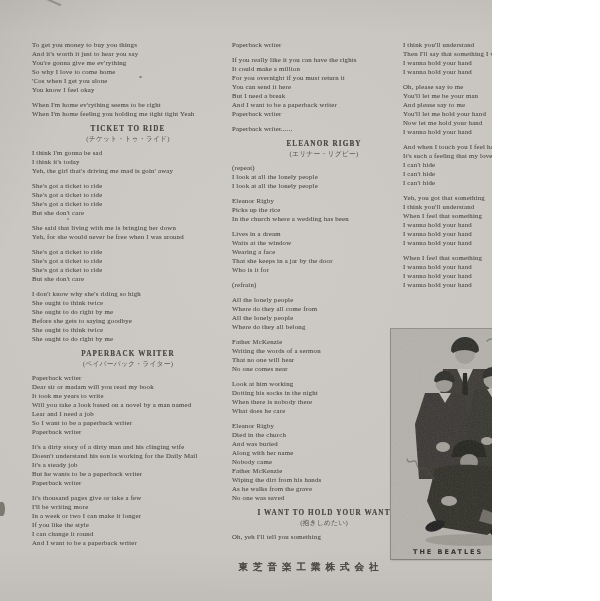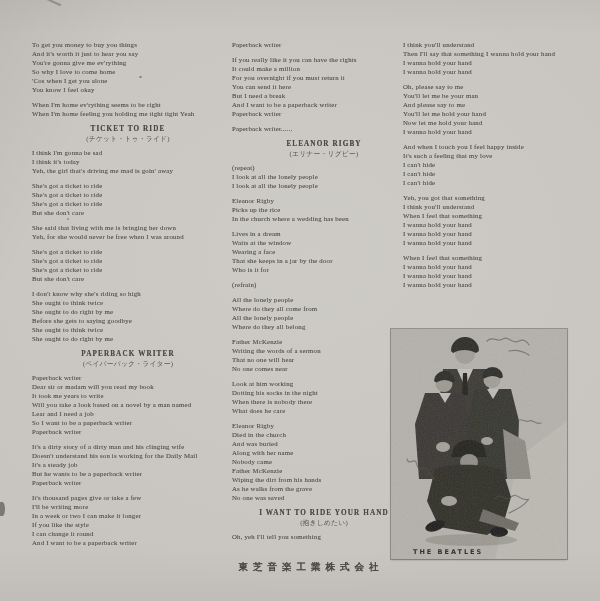--- a/index.html
+++ b/index.html
@@ -1,17 +1,17 @@
 <!DOCTYPE html>
 <html><head>
 <meta charset="utf-8">
 <style>
   html,body{margin:0;padding:0;}
   .sheet{
-    position:relative;width:600px;height:601px;overflow:hidden;
+    position:relative;width:492px;height:601px;overflow:hidden;
     background-color:#c8c5c0;
     background-image:
       radial-gradient(130% 110% at 52% 42%, rgba(255,255,255,.10), rgba(0,0,0,0) 55%),
       linear-gradient(115deg, rgba(0,0,0,.05), rgba(0,0,0,0) 16%),
       linear-gradient(0deg, rgba(0,0,0,.04), rgba(0,0,0,0) 9%),
       linear-gradient(180deg, rgba(0,0,0,.03), rgba(0,0,0,0) 6%);
     font-family:"Liberation Serif","DejaVu Serif",serif;
     color:#57554f;
   }
   .col{position:absolute;top:40px;font-size:6.8px;line-height:9px;letter-spacing:.2px;}
@@ -182,21 +182,21 @@
         <div class="line">Died in the church</div>
         <div class="line">And was buried</div>
         <div class="line">Along with her name</div>
         <div class="line">Nobody came</div>
         <div class="line">Father McKenzie</div>
         <div class="line">Wiping the dirt from his hands</div>
         <div class="line">As he walks from the grave</div>
         <div class="line">No one was saved</div>
       </div>
       <div class="song-heading">
-        <div class="song-title">I WANT TO RIDE YOUR HAND</div>
+        <div class="song-title">I WANT TO HOLD YOUR WANT</div>
         <div class="song-subtitle">(抱きしめたい)</div>
       </div>
       <div class="stanza">
         <div class="line">Oh, yeh I'll tell you something</div>
       </div>
     </div>
   <div class="col" id="col-right">
       <div class="stanza">
         <div class="line">I think you'll understand</div>
         <div class="line">Then I'll say that something I wanna hold your hand</div>

